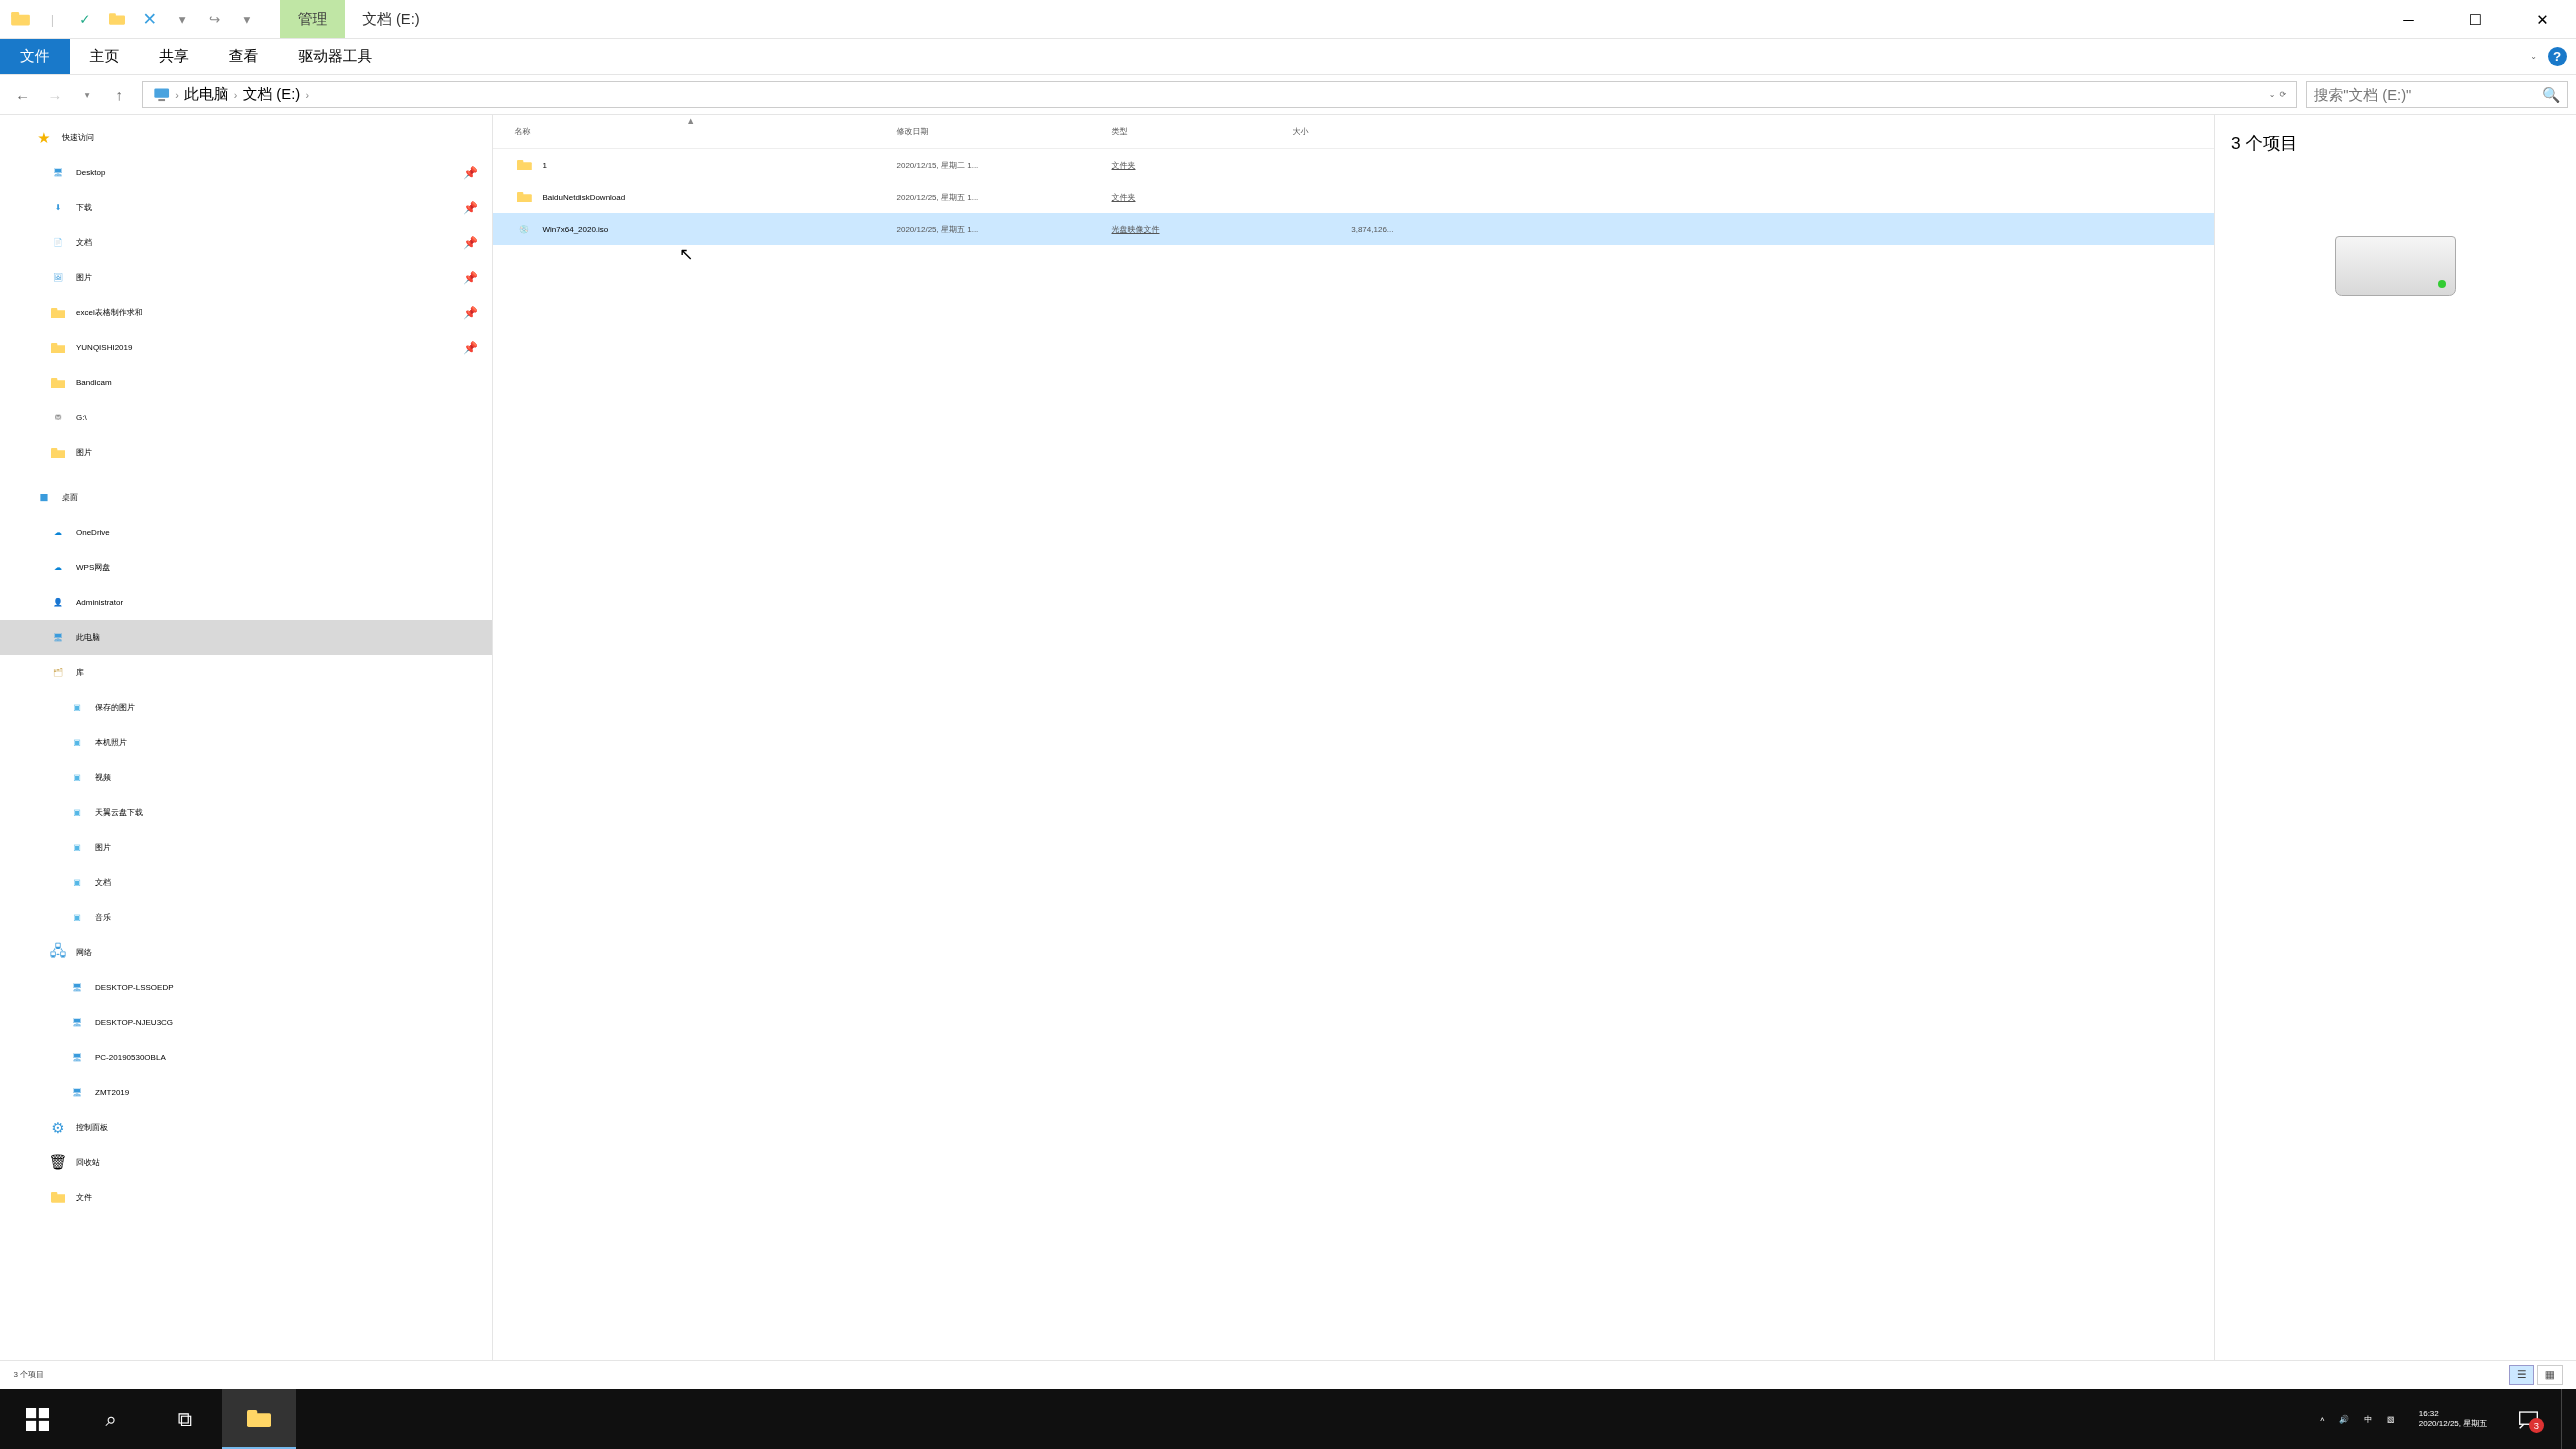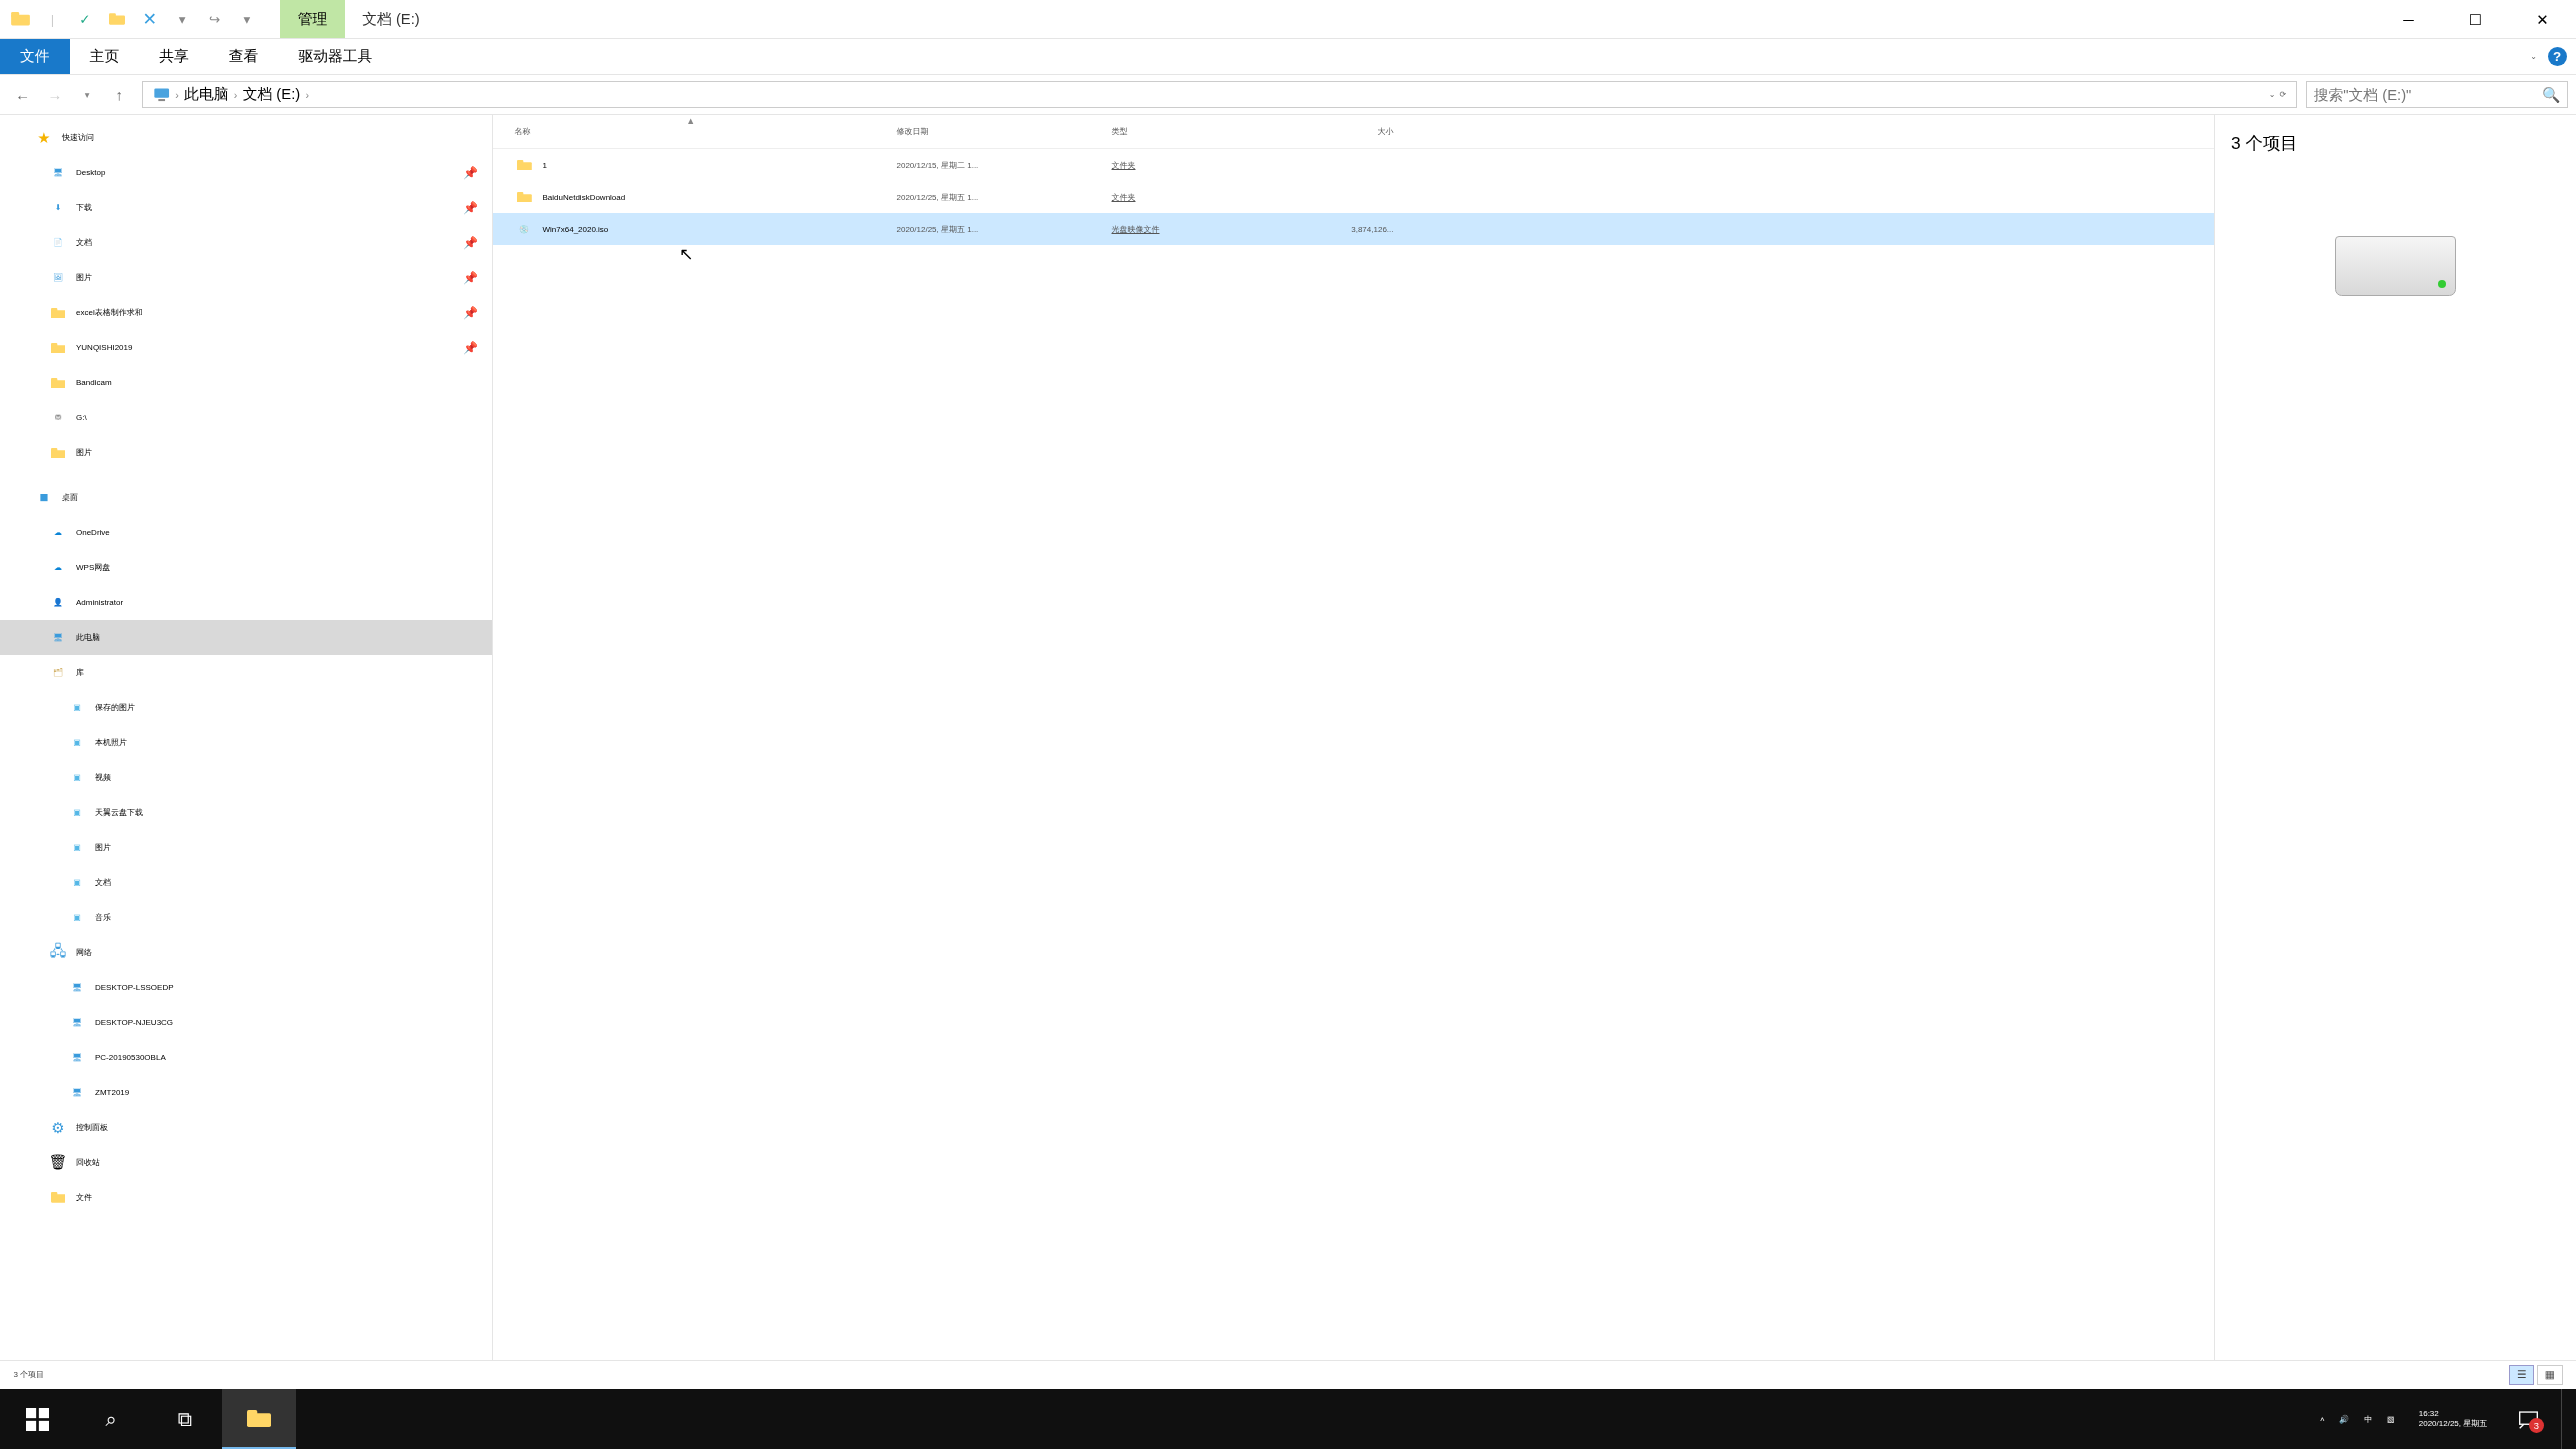--- a/index.html
+++ b/index.html
@@ -4,21 +4,21 @@
 <style>
 * { margin: 0; padding: 0; box-sizing: border-box; font-family: "Microsoft YaHei", "Segoe UI", sans-serif; font-size: 8px; }
 body { background: #3a3a3a; width: 2576px; height: 1449px; overflow: hidden; position: relative; }
 .window { position: absolute; top: 0; left: 0; width: 2576px; height: 1389px; background: #fff; display: flex; flex-direction: column; color: #000; }
 
 .titlebar { height: 39px; background: #fff; display: flex; align-items: stretch; border-bottom: 0.7px solid #e5e5e5; }
 .qat { display: flex; align-items: center; padding-left: 6.7px; gap: 5.4px; }
 .qat-icon { width: 27px; height: 27px; display: flex; align-items: center; justify-content: center; font-size: 13.4px; }
 .titlebar-tabs { display: flex; align-items: stretch; margin-left: 20px; }
 .title-tab { padding: 0 17.4px; display: flex; align-items: center; font-size: 14.8px; }
-.title-tab.contextual { background: #c0e6a5; color: #000000; }
+.title-tab.contextual { background: #c0e6a5; color: #404040; }
 .title-tab.title-text { color: #333; }
 .titlebar-spacer { flex: 1; }
 .win-controls { display: flex; }
 .win-btn { width: 67px; height: 39px; display: flex; align-items: center; justify-content: center; font-size: 14.8px; }
 
 .ribbon { height: 36px; background: #fff; display: flex; align-items: stretch; border-bottom: 0.7px solid #e5e5e5; }
 .ribbon-tab { padding: 0 20px; display: flex; align-items: center; font-size: 14.8px; }
 .ribbon-tab.file { background: #1979ca; color: #fff; }
 .ribbon-spacer { flex: 1; }
 .ribbon-right { display: flex; align-items: center; gap: 10.7px; padding-right: 9.4px; font-size: 13.4px; }
@@ -43,21 +43,21 @@
 .tree-item.selected { background: #d9d9d9; }
 .tree-icon { width: 20px; height: 20px; display: inline-flex; align-items: center; justify-content: center; font-size: 14.8px; }
 .pin { position: absolute; right: 13.4px; color: #999; font-size: 12px; }
 
 .main { flex: 1; display: flex; }
 .file-list { flex: 1; display: flex; flex-direction: column; }
 .columns { height: 34px; display: flex; align-items: center; border-bottom: 0.7px solid #eee; color: #555; font-size: 14.8px; padding-left: 21.5px; position:relative;}
 .col-name { width: 382px; display:flex; align-items:center; gap:5.4px;}
 .col-date { width: 215px; }
 .col-type { width: 181px; }
-.col-size { width: 101px; text-align: right; }
+.col-size { width: 101px; }
 .sort-arrow { position:absolute; left:195px; top:-1.3px; color:#888; font-size:10.7px;}
 .rows { flex: 1; }
 .row { height: 32px; display: flex; align-items: center; padding-left: 21.5px; font-size: 14.8px; }
 .row.selected { background: #cce8ff; }
 .row-icon { width: 20px; display: inline-flex; justify-content: center; margin-right: 8px; }
 .cell-name { width: 382px; display: flex; align-items: center; }
 .cell-date { width: 215px; color: #555; }
 .cell-type { width: 181px; color: #555; text-decoration: underline; }
 .cell-size { width: 101px; text-align: right; color: #555; }
 

